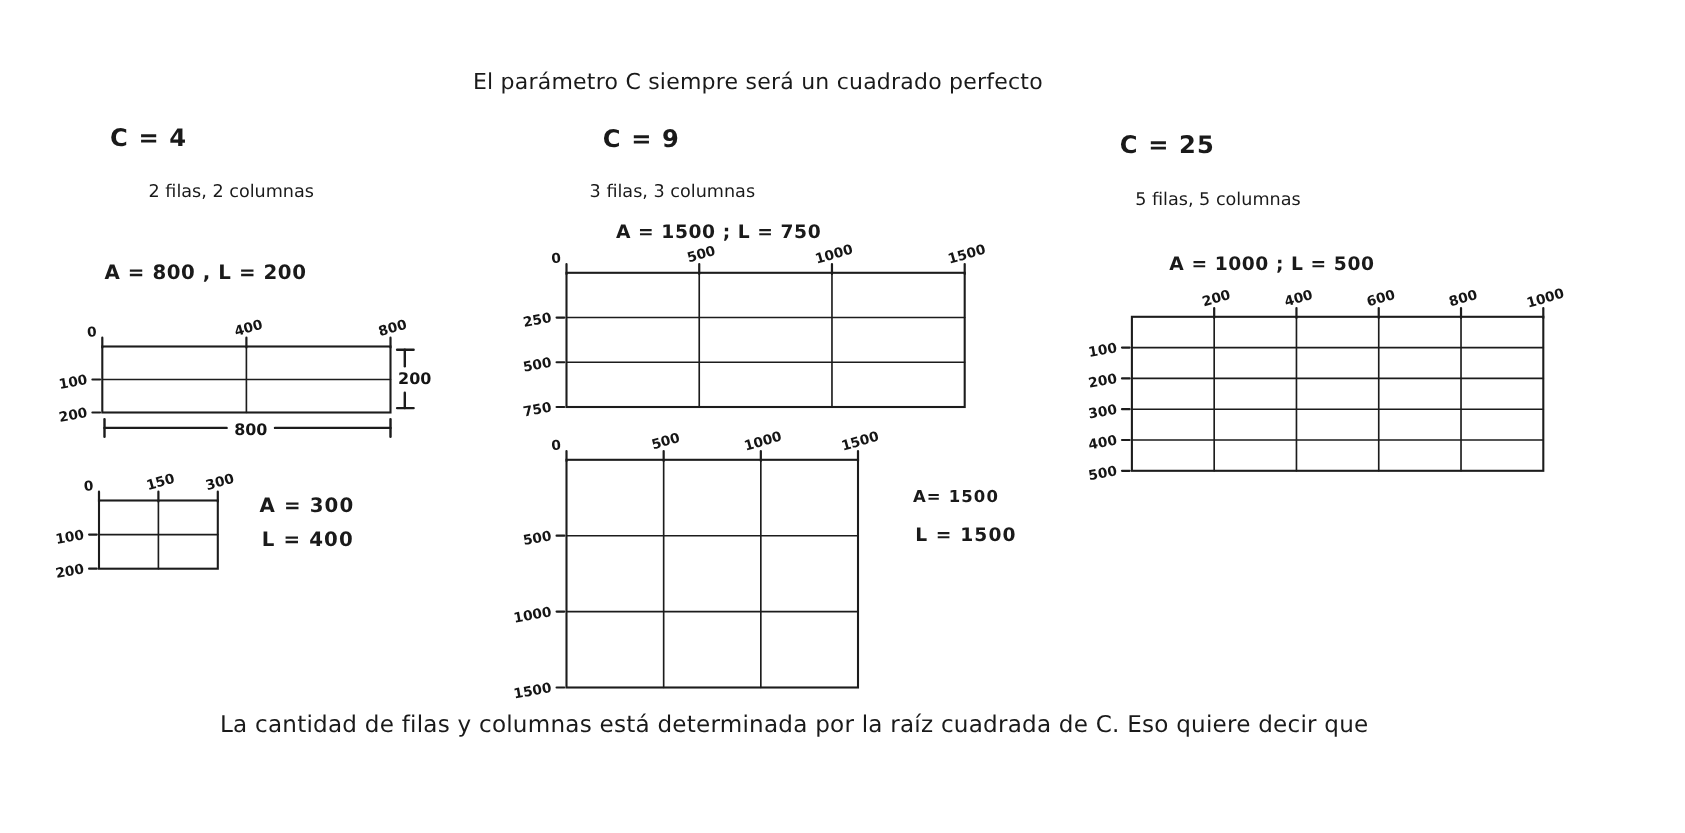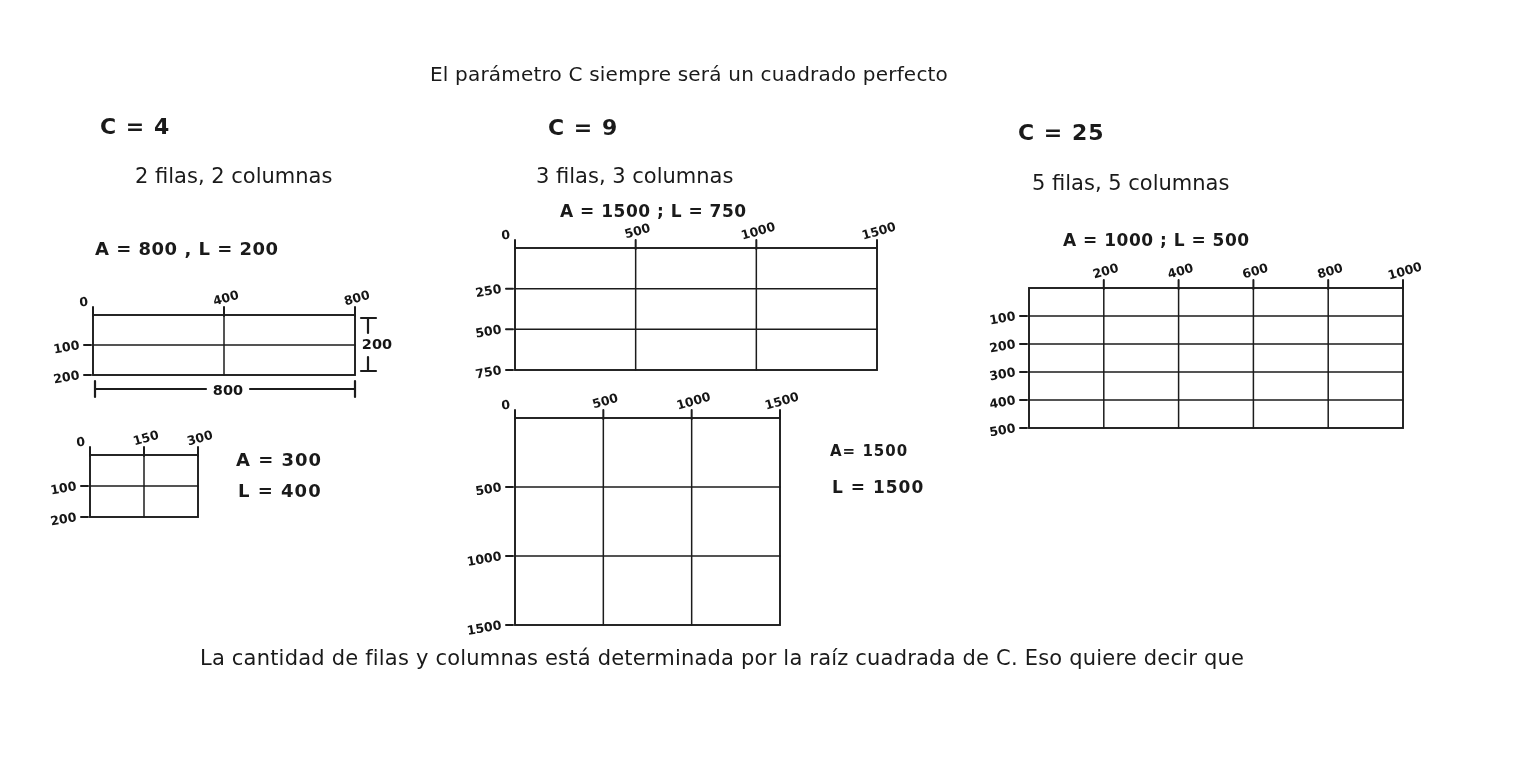--- a/index.html
+++ b/index.html
@@ -3,21 +3,21 @@
 <meta charset="utf-8">
 <style>
   html,body{margin:0;padding:0;background:#ffffff;}
   .canvas{
     position:relative;width:1532px;height:757px;background:#ffffff;
     font-family:"DejaVu Sans",sans-serif;color:#1a1a1a;overflow:hidden;
   }
   .abs{position:absolute;white-space:nowrap;}
   .title{font-size:20px;letter-spacing:.2px;}
   .c-label{font-size:22px;font-weight:600;letter-spacing:1px;}
-  .dims-label{font-size:21px;}
+  .dims-label{font-size:16px;}
   .params-label{font-size:17px;font-weight:bold;letter-spacing:.5px;}
   .side-label{font-size:18px;font-weight:bold;letter-spacing:1px;}
   .footer-line{font-size:21px;letter-spacing:.2px;}
   svg.diagram{position:absolute;left:0;top:0;}
   svg.diagram text{
     font-family:"DejaVu Sans",sans-serif;font-weight:bold;
     fill:#151515;font-size:12.5px;
   }
   svg.diagram text.dim{font-size:14.5px;}
 </style>

